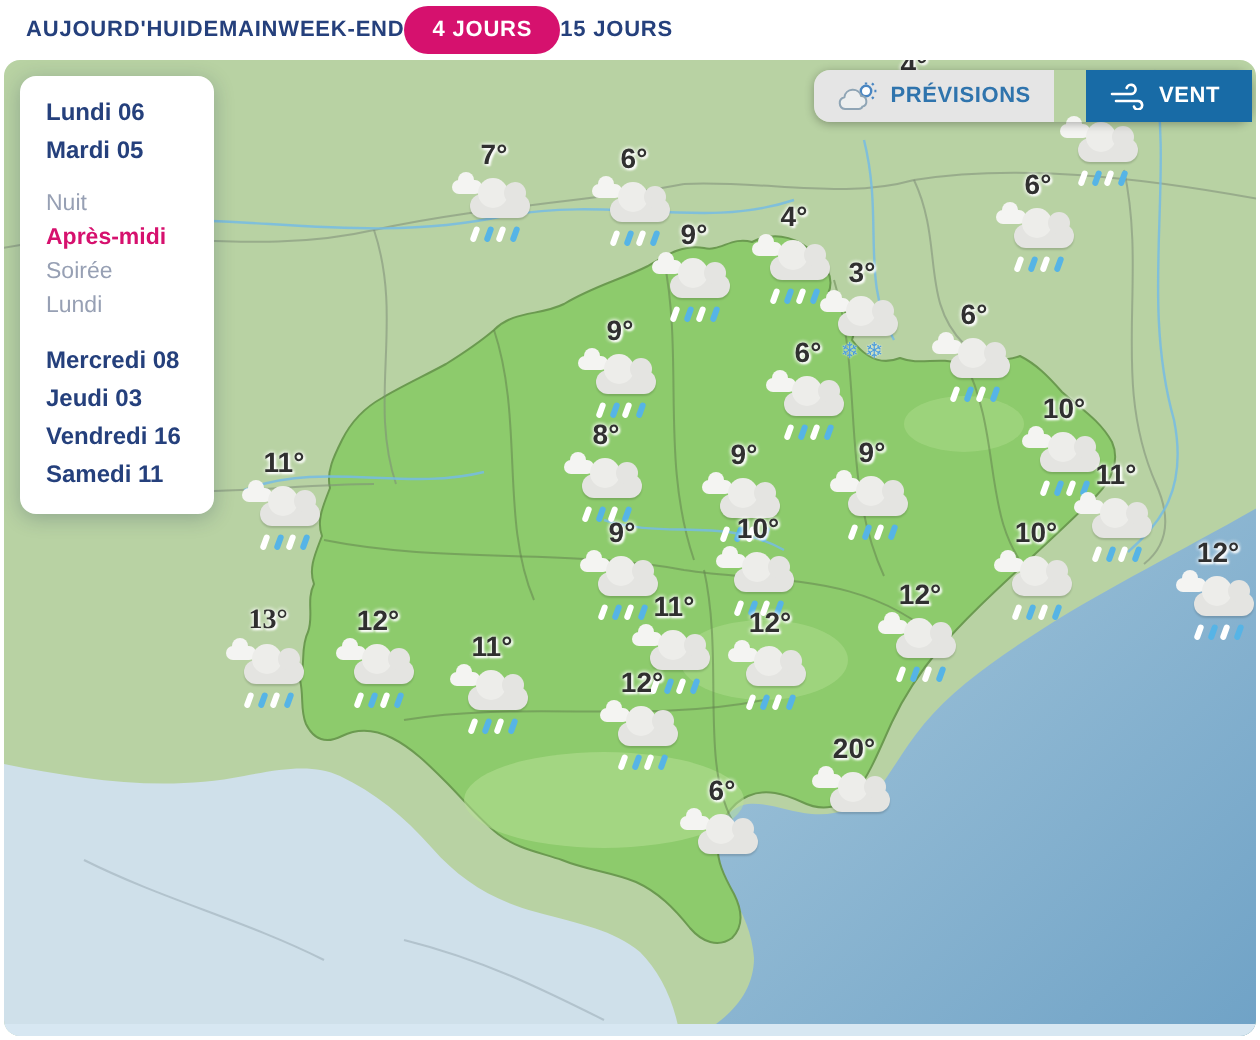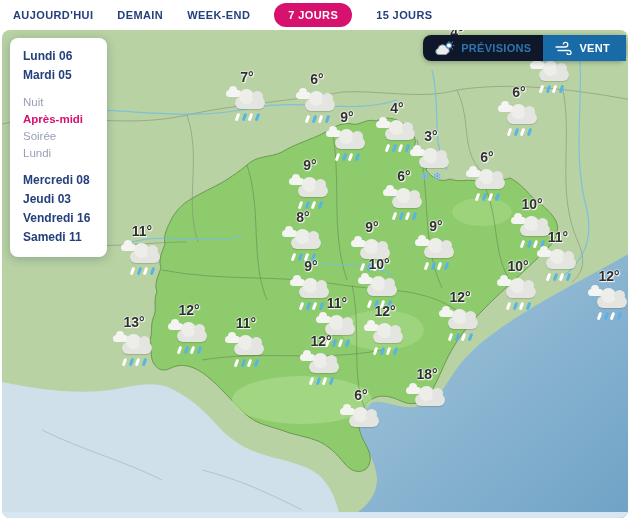--- a/index.html
+++ b/index.html
@@ -6,21 +6,21 @@
     --navy:#25407c; --pink:#d6116e; --bar-blue:#186ba6; --prev-blue:#2f74ad;
     --pale-green:#b8d2a3; --occ-green:#8dcb6c; --spain:#cfe0ea;
     --sea-dark:#6fa2c6; --sea-light:#a6c8dc; --river:#76bce4;
     --cloud:#e4e4e1; --cloud-light:#f4f4f2; --rain:#56b4e6;
     --temp:#303030; --gray:#97a0b4;
   }
   *{margin:0;padding:0;box-sizing:border-box;}
   html,body{width:630px;height:520px;overflow:hidden;background:#fff;
     font-family:"Liberation Sans","DejaVu Sans",sans-serif;}
   
-  .nav{height:30px;display:flex;align-items:center;padding-left:13px;gap:24px;background:#fff;}
+  .nav{height:30px;display:flex;align-items:center;padding-left:13px;background:#fff;}
   .nav-item{border:none;background:transparent;font-family:inherit;font-size:11px;font-weight:bold;
     letter-spacing:.4px;color:var(--navy);cursor:pointer;padding:4px 0;}
   .nav-item.active{background:var(--pink);color:#fff;border-radius:13px;padding:6px 14px;}
   
   .map{position:relative;width:626px;height:488px;margin:0 2px;border-radius:8px;overflow:hidden;}
   .map svg.geo{position:absolute;left:0;top:0;z-index:0;}
   .bottom-strip{position:absolute;left:0;bottom:0;width:100%;height:6px;background:#d7e7f2;z-index:2;}
   
   .marker{position:absolute;width:56px;text-align:center;z-index:3;pointer-events:none;}
   .marker.under{z-index:1;}
@@ -50,34 +50,34 @@
     cursor:pointer;padding:0;}
   .p-day{font-size:12px;font-weight:bold;color:var(--navy);line-height:19px;}
   .p-period{font-size:11.5px;color:var(--gray);line-height:17px;}
   .p-period.active{color:var(--pink);font-weight:bold;}
   .sp{height:9px;}
   
   .toggle{position:absolute;right:2px;top:5px;height:26px;display:flex;z-index:6;
     border-radius:8px;box-shadow:0 1px 5px rgba(0,0,0,.3);}
   .tg-btn{border:none;cursor:pointer;font-family:inherit;font-size:11px;font-weight:bold;
     letter-spacing:.3px;display:flex;align-items:center;gap:6px;padding:0 12px;}
-  .tg-prev{background:#0f172a;color:var(--prev-blue);border-radius:8px 0 0 8px;}
+  .tg-prev{background:#e5e5e5;color:var(--prev-blue);border-radius:8px 0 0 8px;}
   .tg-blue{background:var(--bar-blue);color:#fff;}
-  .tg-vent{padding-right:16px;}
+  .tg-vent{padding-right:16px;margin-left:16px;}
   .tg-uv{border-radius:0 8px 8px 0;padding-left:14px;}
   .tg-btn svg{display:block;}
 </style>
 </head>
 <body>
 
 <nav class="nav" id="nav">
     <button class="nav-item">AUJOURD'HUI</button>
     <button class="nav-item">DEMAIN</button>
     <button class="nav-item">WEEK-END</button>
-    <button class="nav-item active">7 JOURS</button>
+    <button class="nav-item active">4 JOURS</button>
     <button class="nav-item">15 JOURS</button>
   </nav>
 
 <div class="map" id="map">
   <svg class="geo" width="626" height="488" viewBox="0 0 626 488">
     <defs>
       <linearGradient id="seaG" x1="0" y1="0" x2="1" y2="1">
         <stop offset="0" stop-color="#a6c8dc"></stop>
         <stop offset="1" stop-color="#6fa2c6"></stop>
       </linearGradient>
@@ -471,21 +471,21 @@
         <span class="c-small"></span>
         <span class="c-big"></span>
       </div>
       <div class="precip">
         <span class="drop"></span>
         <span class="drop"></span>
         <span class="drop"></span>
         <span class="drop"></span>
       </div>
     </div>
-    <div class="marker" style="left: 104px; top: 284px;">
+    <div class="marker" style="left: 104px; top: 272px; font-family: Liberation Serif, serif;">
       <div class="temp">13°</div>
       <div class="cloud">
         <span class="c-small"></span>
         <span class="c-big"></span>
       </div>
       <div class="precip">
         <span class="drop"></span>
         <span class="drop"></span>
         <span class="drop"></span>
         <span class="drop"></span>
@@ -524,21 +524,21 @@
         <span class="c-big"></span>
       </div>
       <div class="precip">
         <span class="drop"></span>
         <span class="drop"></span>
         <span class="drop"></span>
         <span class="drop"></span>
       </div>
     </div>
     <div class="marker" style="left: 397px; top: 336px;">
-      <div class="temp">18°</div>
+      <div class="temp">20°</div>
       <div class="cloud">
         <span class="c-small"></span>
         <span class="c-big"></span>
       </div>
     </div>
     <div class="marker" style="left: 331px; top: 357px;">
       <div class="temp">6°</div>
       <div class="cloud">
         <span class="c-small"></span>
         <span class="c-big"></span>

